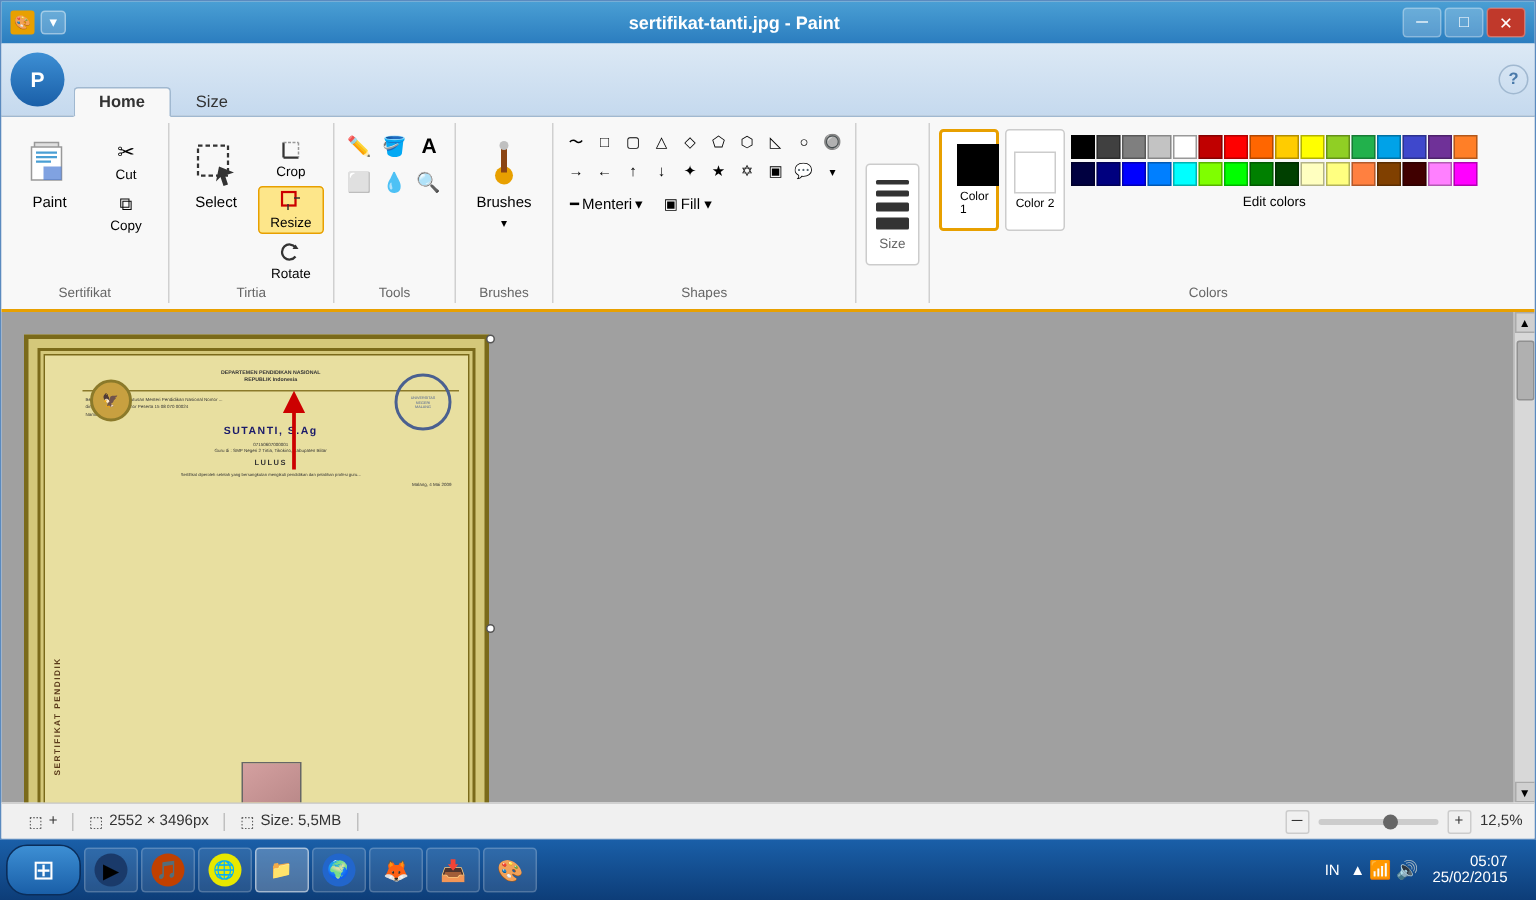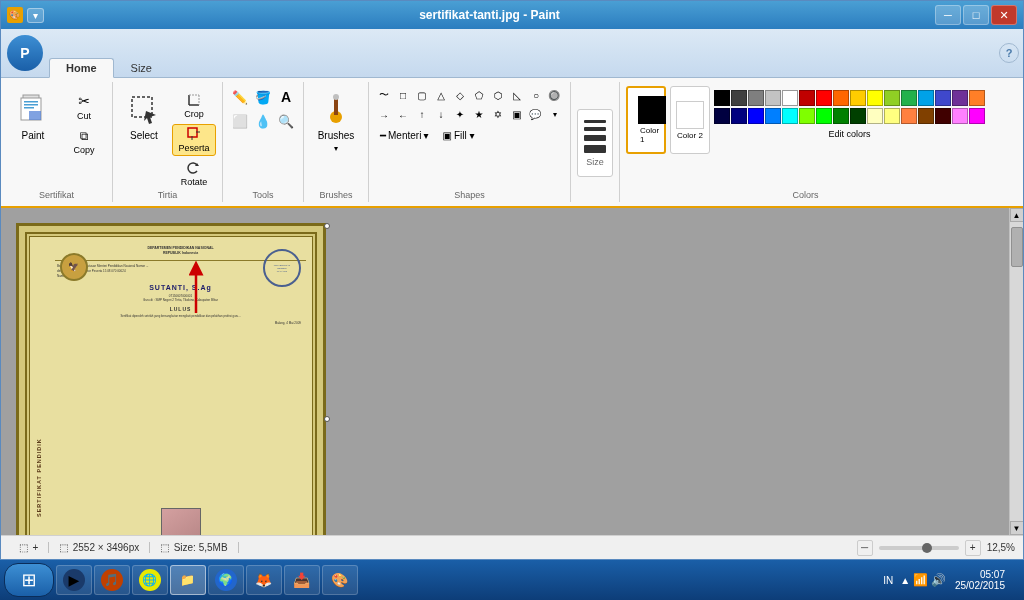--- a/index.html
+++ b/index.html
@@ -360,21 +360,21 @@
                   <line x1="2" y1="2" x2="12" y2="2" stroke="#999" stroke-width="1" stroke-dasharray="2,1"></line>
                 </svg>
               <span>Crop</span>
             </div>
             <div class="btn-small highlighted">
               <svg width="14" height="14" viewBox="0 0 14 14">
                   <rect x="1" y="1" width="9" height="9" fill="none" stroke="#c00" stroke-width="1.5"></rect>
                   <line x1="9" y1="5" x2="13" y2="5" stroke="#333" stroke-width="1" marker-end="url(#arrow)"></line>
                   <line x1="5" y1="9" x2="5" y2="13" stroke="#333" stroke-width="1"></line>
                 </svg>
-              <span>Peserta</span>
+              <span>Resize</span>
             </div>
             <div class="btn-small">
               <svg width="14" height="14" viewBox="0 0 14 14">
                   <path d="M 10 4 A 5 5 0 1 0 10 10" fill="none" stroke="#333" stroke-width="1.5"></path>
                   <polygon points="10,2 8,5 12,5" fill="#333"></polygon>
                 </svg>
               <span>Rotate</span>
             </div>
           </div>
         </div>

